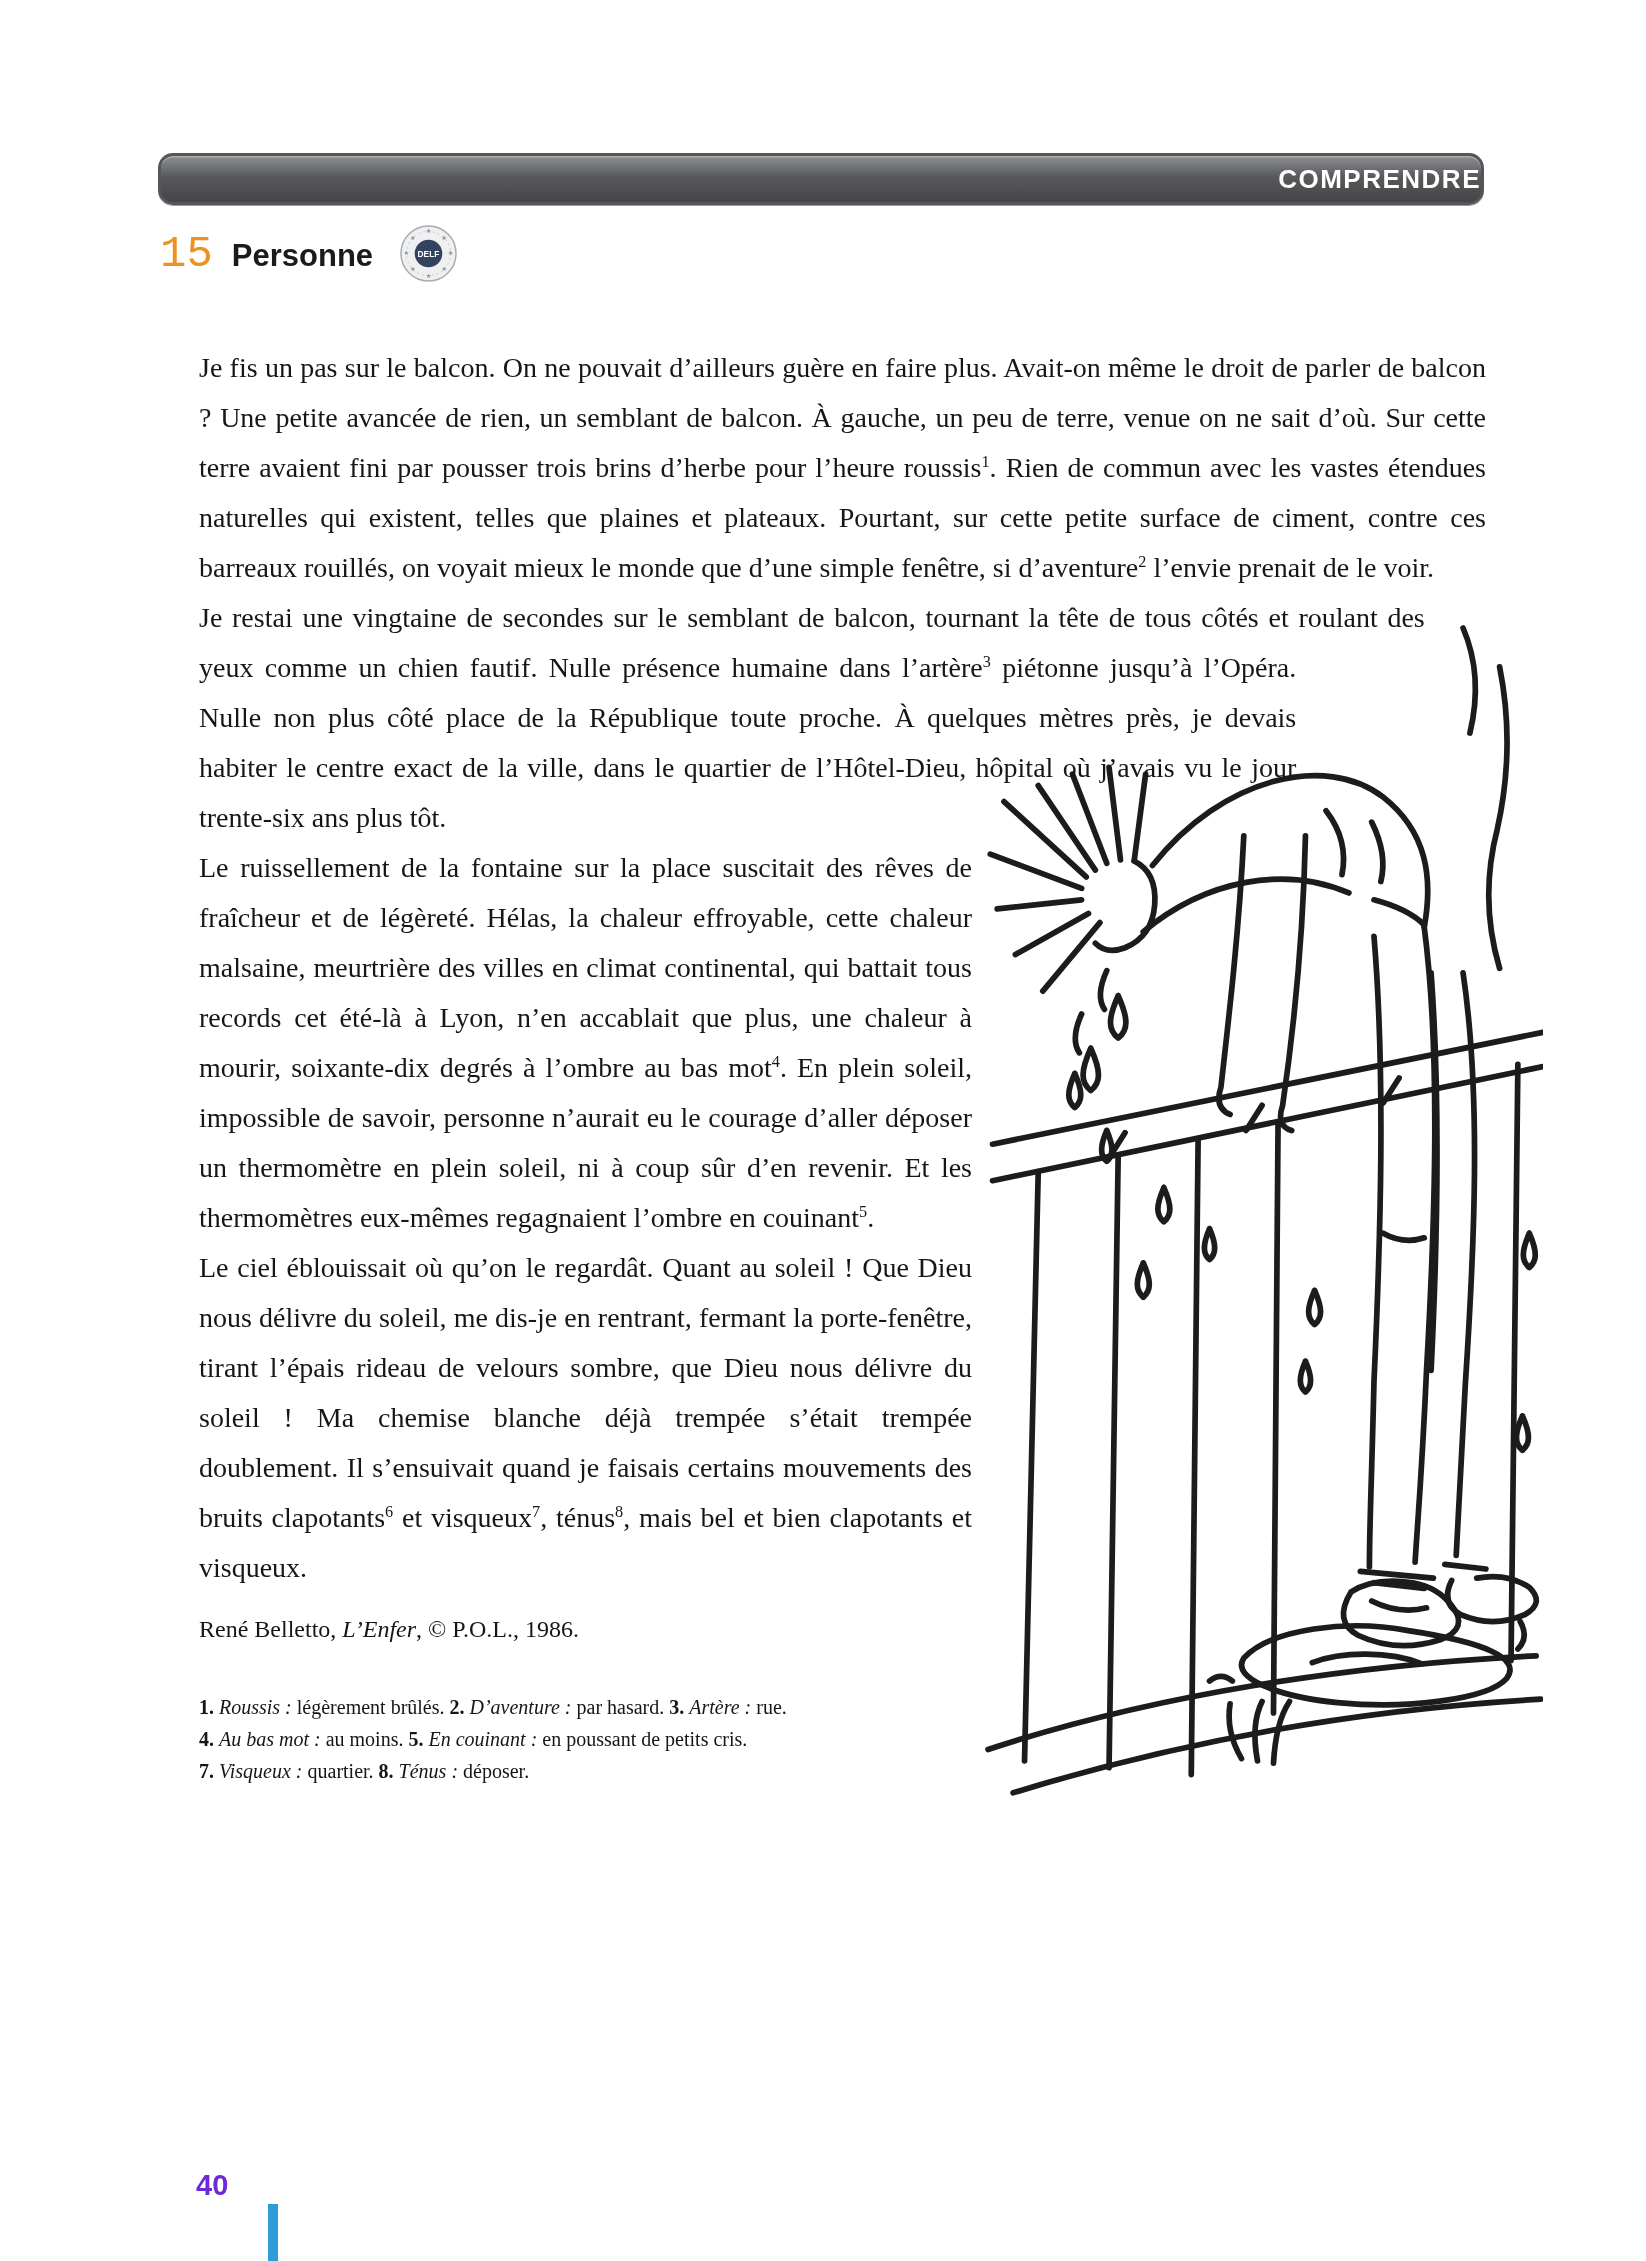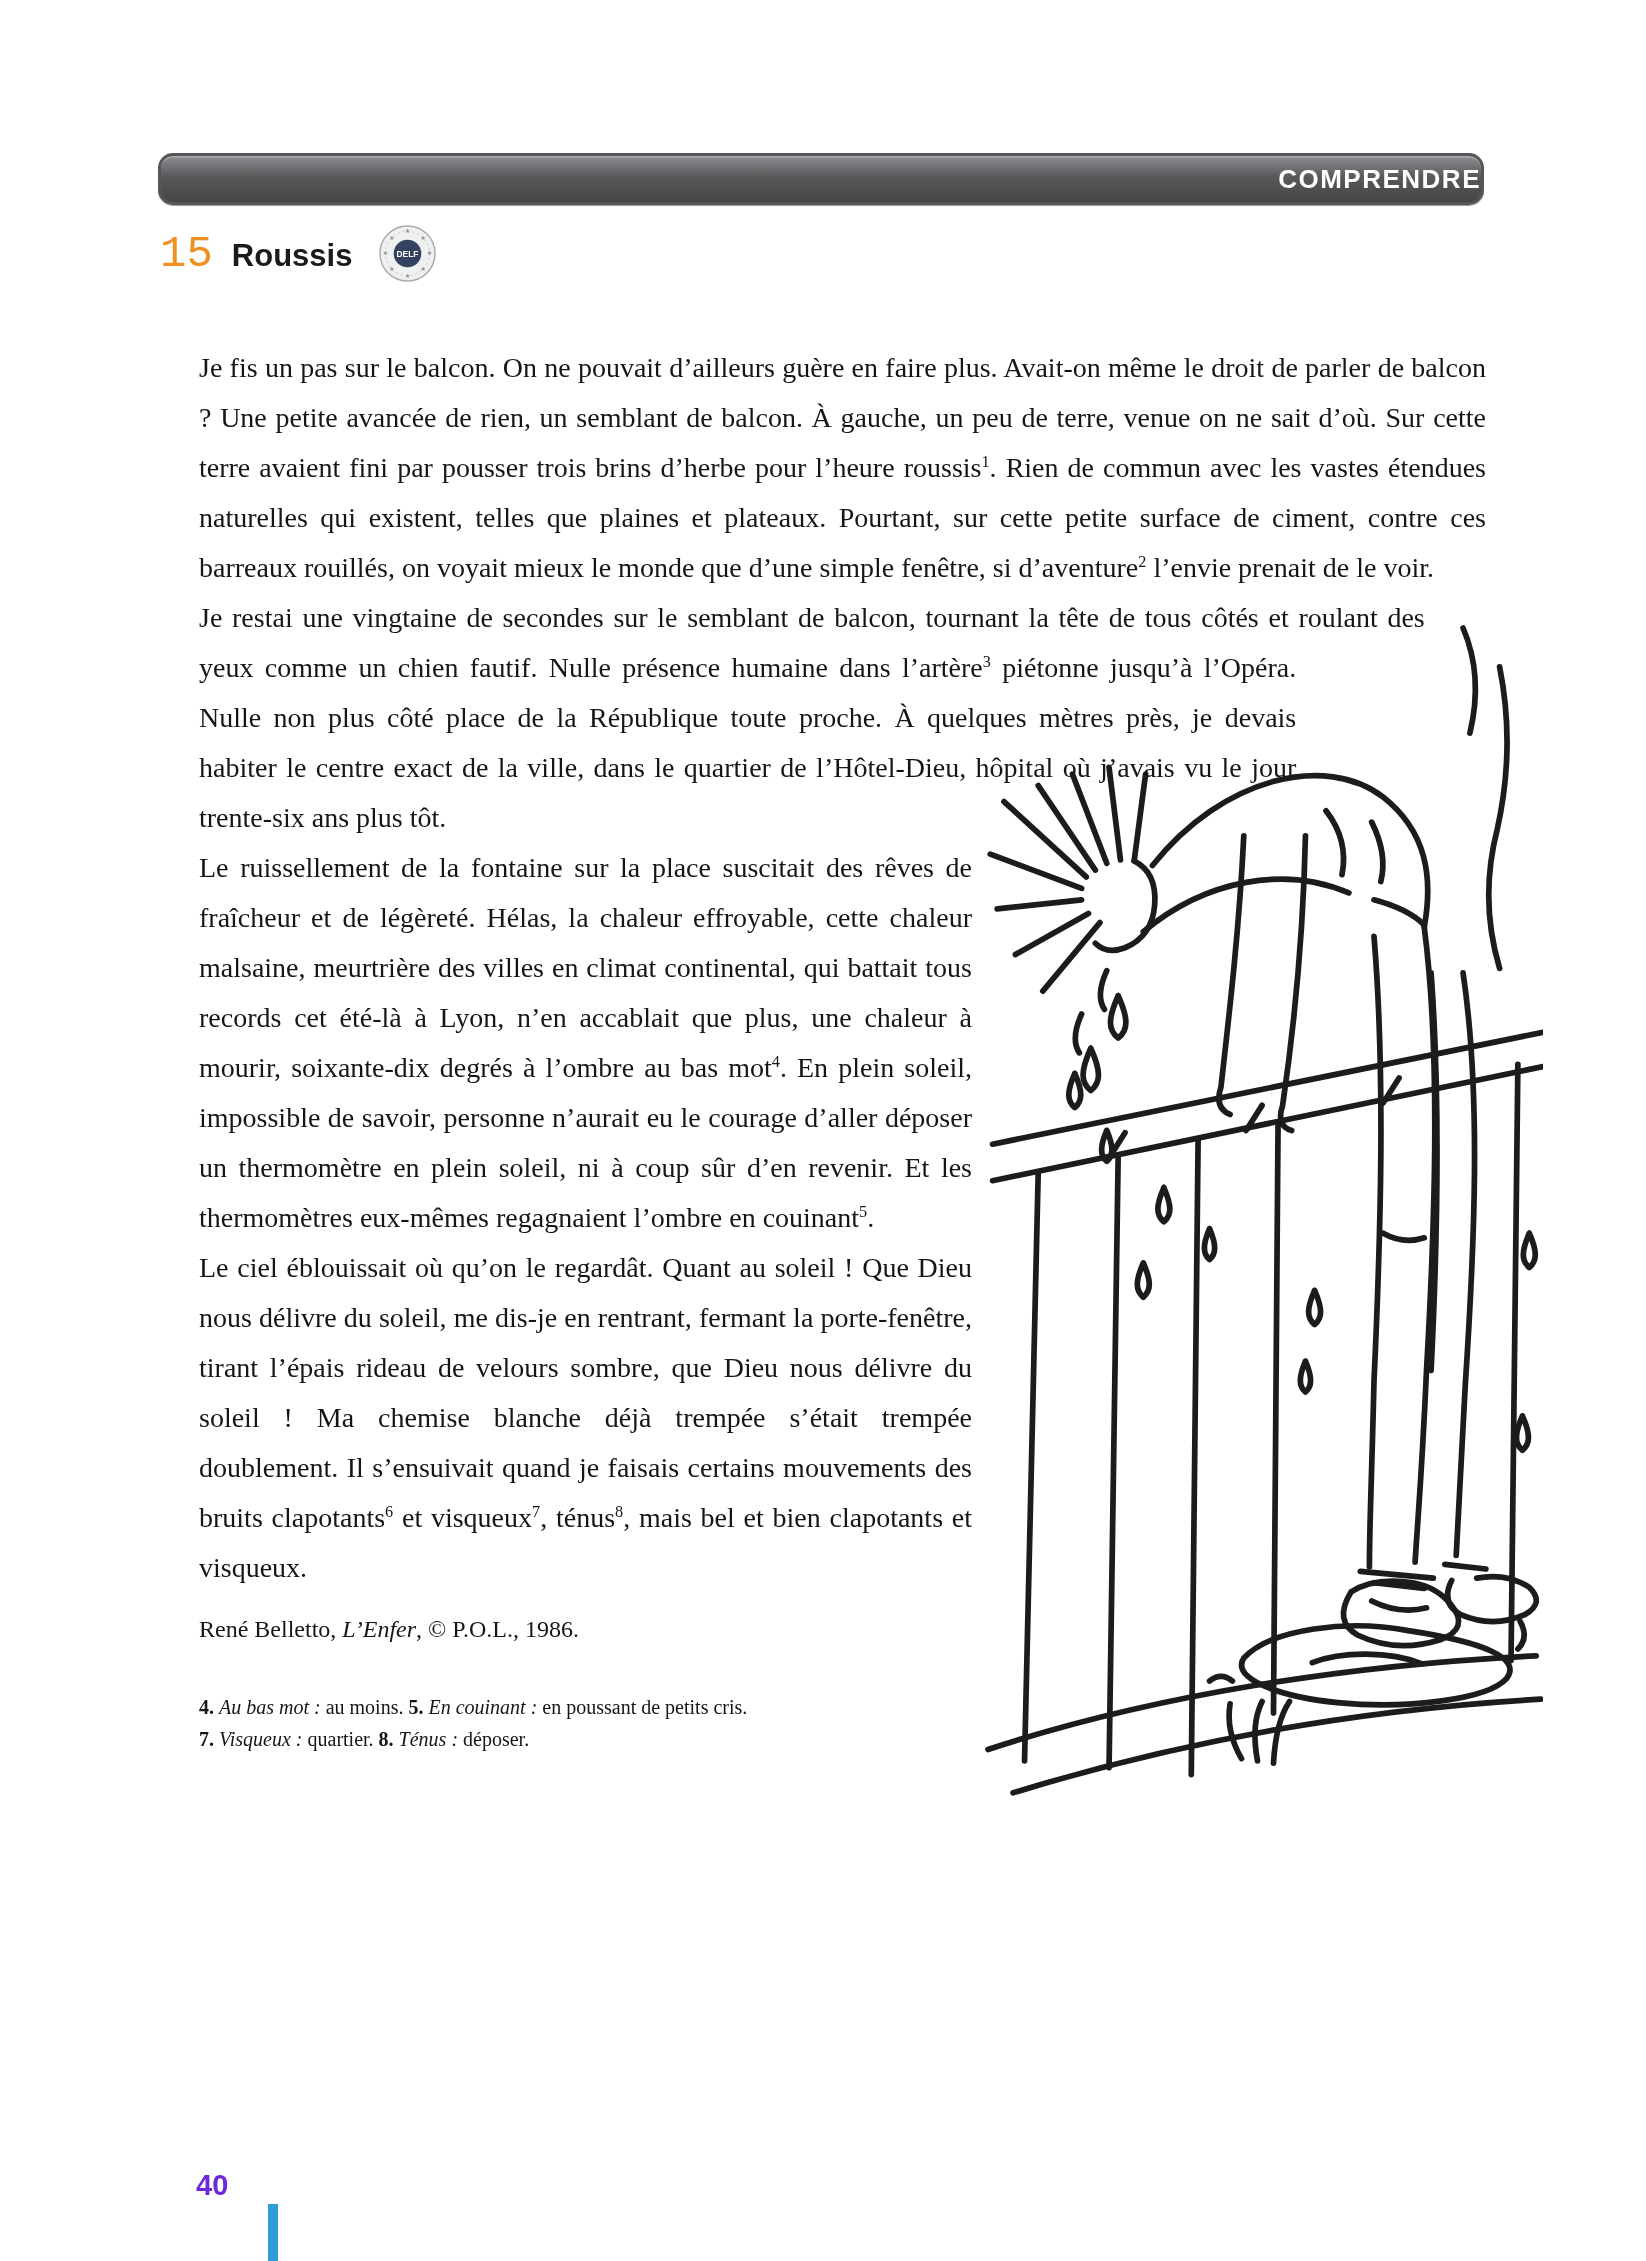--- a/index.html
+++ b/index.html
@@ -94,21 +94,21 @@
 <body>
 
 <div class="page">
 
   <div class="banner">
     <span class="banner-label">COMPRENDRE</span>
   </div>
 
   <div class="lesson-head">
     <span class="lesson-number">15</span>
-    <span class="lesson-title">Roussis</span>
+    <span class="lesson-title">Personne</span>
     <span class="delf-badge">
       <svg viewBox="0 0 120 120" xmlns="http://www.w3.org/2000/svg">
         <circle cx="60" cy="60" r="56" fill="#eef0f1" stroke="#a9abae" stroke-width="3"></circle>
         <circle cx="60" cy="60" r="45" fill="none" stroke="#c3c5c7" stroke-width="2" stroke-dasharray="4 6"></circle>
         <g fill="#8f9193" font-size="13" text-anchor="middle" font-family="DejaVu Sans, sans-serif">
           <text x="105" y="64">★</text>
             <text x="92" y="96">★</text>
           <text x="60" y="109">★</text>
             <text x="28" y="96">★</text>
           <text x="15" y="64">★</text>
@@ -208,20 +208,21 @@
       </svg>
     </div>
 
     <p class="para"><span>Je restai une vingtaine de secondes sur le semblant de balcon, tournant la tête de tous côtés et roulant des yeux comme un chien fautif. Nulle présence humaine dans l’artère</span><sup>3</sup><span> piétonne jusqu’à l’Opéra. Nulle non plus côté place de la République toute proche. À quelques mètres près, je devais habiter le centre exact de la ville, dans le quartier de l’Hôtel-Dieu, hôpital où j’avais vu le jour trente-six ans plus tôt.</span></p>
     <p class="para"><span>Le ruissellement de la fontaine sur la place suscitait des rêves de fraîcheur et de légèreté. Hélas, la chaleur effroyable, cette chaleur malsaine, meurtrière des villes en climat continental, qui battait tous records cet été-là à Lyon, n’en accablait que plus, une chaleur à mourir, soixante-dix degrés à l’ombre au bas mot</span><sup>4</sup><span>. En plein soleil, impossible de savoir, personne n’aurait eu le courage d’aller déposer un thermomètre en plein soleil, ni à coup sûr d’en revenir. Et les thermomètres eux-mêmes regagnaient l’ombre en couinant</span><sup>5</sup><span>.</span></p>
     <p class="para"><span>Le ciel éblouissait où qu’on le regardât. Quant au soleil ! Que Dieu nous délivre du soleil, me dis-je en rentrant, fermant la porte-fenêtre, tirant l’épais rideau de velours sombre, que Dieu nous délivre du soleil ! Ma chemise blanche déjà trempée s’était trempée doublement. Il s’ensuivait quand je faisais certains mouvements des bruits clapotants</span><sup>6</sup><span> et visqueux</span><sup>7</sup><span>, ténus</span><sup>8</sup><span>, mais bel et bien clapotants et visqueux.</span></p>
 
     <p class="attribution"><span>René Belletto, </span><span class="it">L’Enfer</span><span>, © P.O.L., 1986.</span></p>
 
     <div class="footnotes">
+      <p class="fn"><span class="bo">1. </span><span class="it">Roussis :</span><span> légèrement brûlés. </span><span class="bo">2. </span><span class="it">D’aventure :</span><span> par hasard. </span><span class="bo">3. </span><span class="it">Artère :</span><span> rue.</span></p>
       <p class="fn"><span class="bo">4. </span><span class="it">Au bas mot :</span><span> au moins. </span><span class="bo">5. </span><span class="it">En couinant :</span><span> en poussant de petits cris.</span></p>
       <p class="fn"><span class="bo">7. </span><span class="it">Visqueux :</span><span> quartier. </span><span class="bo">8. </span><span class="it">Ténus :</span><span> déposer.</span></p>
     </div>
 
   </div>
 
   <div class="pageno">40</div>
   <div class="blue-bar"></div>
 
 </div>

